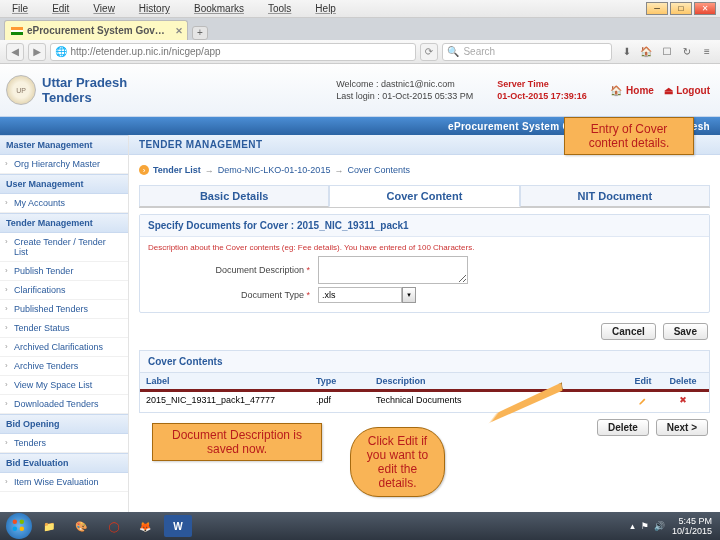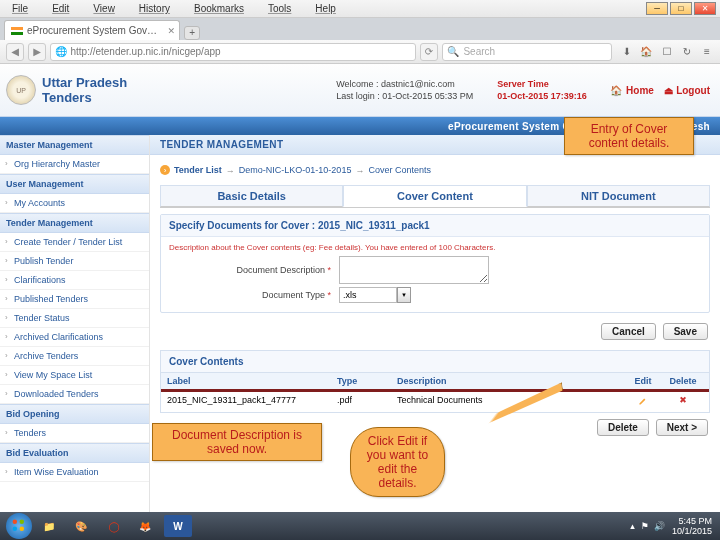--- a/index.html
+++ b/index.html
@@ -6,21 +6,21 @@
   body { font-family: Arial, sans-serif; font-size: 10px; width: 720px; height: 540px; background: #fff; overflow: hidden; position: relative; }
   
   
   .browser-menu { height: 18px; background: linear-gradient(#f5f5f5,#e8e8e8); border-bottom: 1px solid #ccc; display: flex; align-items: center; padding-left: 6px; gap: 12px; font-size: 10px; }
   .browser-menu span { padding: 0 6px; color: #333; text-decoration: underline; text-decoration-color: #999; }
   .window-controls { margin-left: auto; display: flex; gap: 2px; padding-right: 4px; }
   .wc { width: 22px; height: 13px; border: 1px solid #888; background: linear-gradient(#ffe8b5,#fec86a); display:flex; align-items:center; justify-content:center; font-size:8px; }
   .wc.close { background: linear-gradient(#ff9a80,#e84a33); color:#fff; }
   
   .tab-bar { height: 22px; background: #d1d5da; display: flex; align-items: flex-end; padding-left: 4px; }
-  .tab { background: #ffffff; height: 20px; padding: 0 22px 0 6px; display:flex; align-items:center; border-radius: 3px 3px 0 0; font-size: 10px; color:#555; position:relative; border:1px solid #bbb; border-bottom:none; }
+  .tab { background: #fef9c3; height: 20px; padding: 0 22px 0 6px; display:flex; align-items:center; border-radius: 3px 3px 0 0; font-size: 10px; color:#555; position:relative; border:1px solid #bbb; border-bottom:none;font-weight:bold; }
   .tab .flag { width:12px; height:8px; background: linear-gradient(#ff9933 33%, #fff 33% 66%, #138808 66%); margin-right:4px; }
   .tab .tabx { position:absolute; right:4px; font-size:9px; color:#888; }
   .newtab { margin-left:4px; width:16px; height:14px; background:#e5e5e5; border:1px solid #bbb; border-radius:3px; text-align:center; font-size:10px; color:#666; }
   
   .url-bar { height: 24px; background: linear-gradient(#f9f9f9,#e8e8e8); display:flex; align-items:center; padding:0 6px; gap:4px; border-bottom:1px solid #ccc; font-size:10px; }
   .nav-btn { width:18px; height:18px; border:1px solid #ccc; border-radius:3px; background:#f3f3f3; display:flex; align-items:center; justify-content:center; color:#888; font-size:10px; }
   .url-field { flex:1 1 200px; height:18px; border:1px solid #ccc; border-radius:3px; padding:0 4px; display:flex; align-items:center; color:#777; background:#fff; overflow:hidden; }
   .search-field { flex:0 0 170px; height:18px; border:1px solid #ccc; border-radius:3px; padding:0 16px 0 4px; display:flex; align-items:center; color:#aaa; background:#fff; position:relative; }
   .tb-icons { display:flex; gap:6px; padding-left:4px; }
   .tb-icons span { width:14px; height:14px; display:inline-flex; align-items:center; justify-content:center; color:#666; }
@@ -34,21 +34,21 @@
   .header-meta { margin-left:auto; display:flex; gap:24px; padding-right:10px; align-items:center; }
   .meta-col div { line-height:12px; font-size:9px; }
   .server-time { color:#c62020; font-weight:bold; }
   .hdr-links { display:flex; gap:10px; }
   .hdr-links span { color:#c62020; font-weight:bold; font-size:10px; }
   
   .blue-band { height:18px; background: linear-gradient(#4b8ed5,#2b63a3); color:#fff; font-size:10px; display:flex; align-items:center; justify-content:flex-end; padding-right:10px; font-weight:bold; letter-spacing:.3px; }
   
   
   .main { display:flex; height: calc(540px - 18px - 22px - 24px - 38px - 18px - 28px); background:#fff; }
-  .sidebar { width:150px; background:#fff; border-right:1px solid #e3e3e3; overflow:hidden; font-size:9px; }
+  .sidebar { width:129px; background:#fff; border-right:1px solid #e3e3e3; overflow:hidden; font-size:9px; }
   .side-header { background:linear-gradient(#eaf1fa,#d5e3f5); color:#2b5b9c; font-weight:bold; padding:4px 6px; border-top:1px solid #c9d9ef; border-bottom:1px solid #c9d9ef; font-size:9px; }
   .side-item { padding:4px 6px 4px 14px; color:#2b5b9c; border-bottom:1px solid #f0f0f0; position:relative; font-size:9px; }
   .side-item::before { content:"›"; position:absolute; left:5px; color:#999; font-size:8px; }
   
   .content { flex:1; padding:0; overflow:hidden; position:relative; }
   .page-title { background:linear-gradient(#e9f1fb,#d6e4f5); color:#2b5b9c; font-weight:bold; font-size:10px; padding:4px 10px; border-bottom:1px solid #c9d9ef; letter-spacing:.4px; }
   
   .breadcrumb { padding:10px 10px 6px; font-size:9px; color:#2b5b9c; display:flex; align-items:center; gap:4px; }
   .bc-icon { width:10px; height:10px; border-radius:50%; background:#f7a538; color:#fff; display:inline-flex; align-items:center; justify-content:center; font-size:8px; }
   .bc-sep { color:#888; }
@@ -58,21 +58,21 @@
   .tabh.active { background:#fff; border-bottom:1px solid #fff; }
   
   .panel { margin:6px 10px; border:1px solid #d5e0ef; border-radius:2px; }
   .panel-title { padding:5px 8px; font-size:10px; font-weight:bold; color:#2b5b9c; background:#f5f8fd; border-bottom:1px solid #e0e8f4; }
   .panel-body { padding:6px 8px; font-size:9px; }
   .hint { color:#c33; font-size:8px; margin-bottom:4px; }
   .form-row { display:flex; align-items:center; margin:3px 0; }
   .form-label { width:170px; text-align:right; padding-right:8px; color:#444; }
   .req { color:#c33; }
   .form-input { width:150px; height:28px; border:1px solid #bbb; }
-  .form-short { width:58px; height:16px; border:1px solid #bbb;text-align:right; }
+  .form-short { width:84px; height:16px; border:1px solid #bbb;text-align:right; }
   .dd { width:14px; height:16px; border:1px solid #999; background:linear-gradient(#fff,#ddd); display:inline-flex; align-items:center; justify-content:center; font-size:7px; }
   
   .btn-row { text-align:right; padding:4px 12px; }
   .btn { display:inline-block; padding:2px 10px; background:linear-gradient(#fff,#e8e8e8); border:1px solid #aaa; border-radius:3px; font-size:10px; color:#222; font-weight:bold; margin-left:4px; }
   
   .table-h { background:#f5f8fd; border:1px solid #d5e0ef; padding:5px 8px; font-size:10px; font-weight:bold; color:#2b5b9c; margin:6px 10px 0; }
   .data-table { margin:0 10px; border:1px solid #d5e0ef; border-top:none; font-size:9px; }
   .dt-head { display:flex; background:#eef4fc; padding:3px 6px; font-weight:bold; color:#2b5b9c; }
   .dt-row { display:flex; padding:3px 6px; border-top:3px solid #7f1d1d; }
   .c1{flex:0 0 170px}.c2{flex:0 0 60px}.c3{flex:1}.c4{flex:0 0 40px; text-align:center}.c5{flex:0 0 40px; text-align:center}

